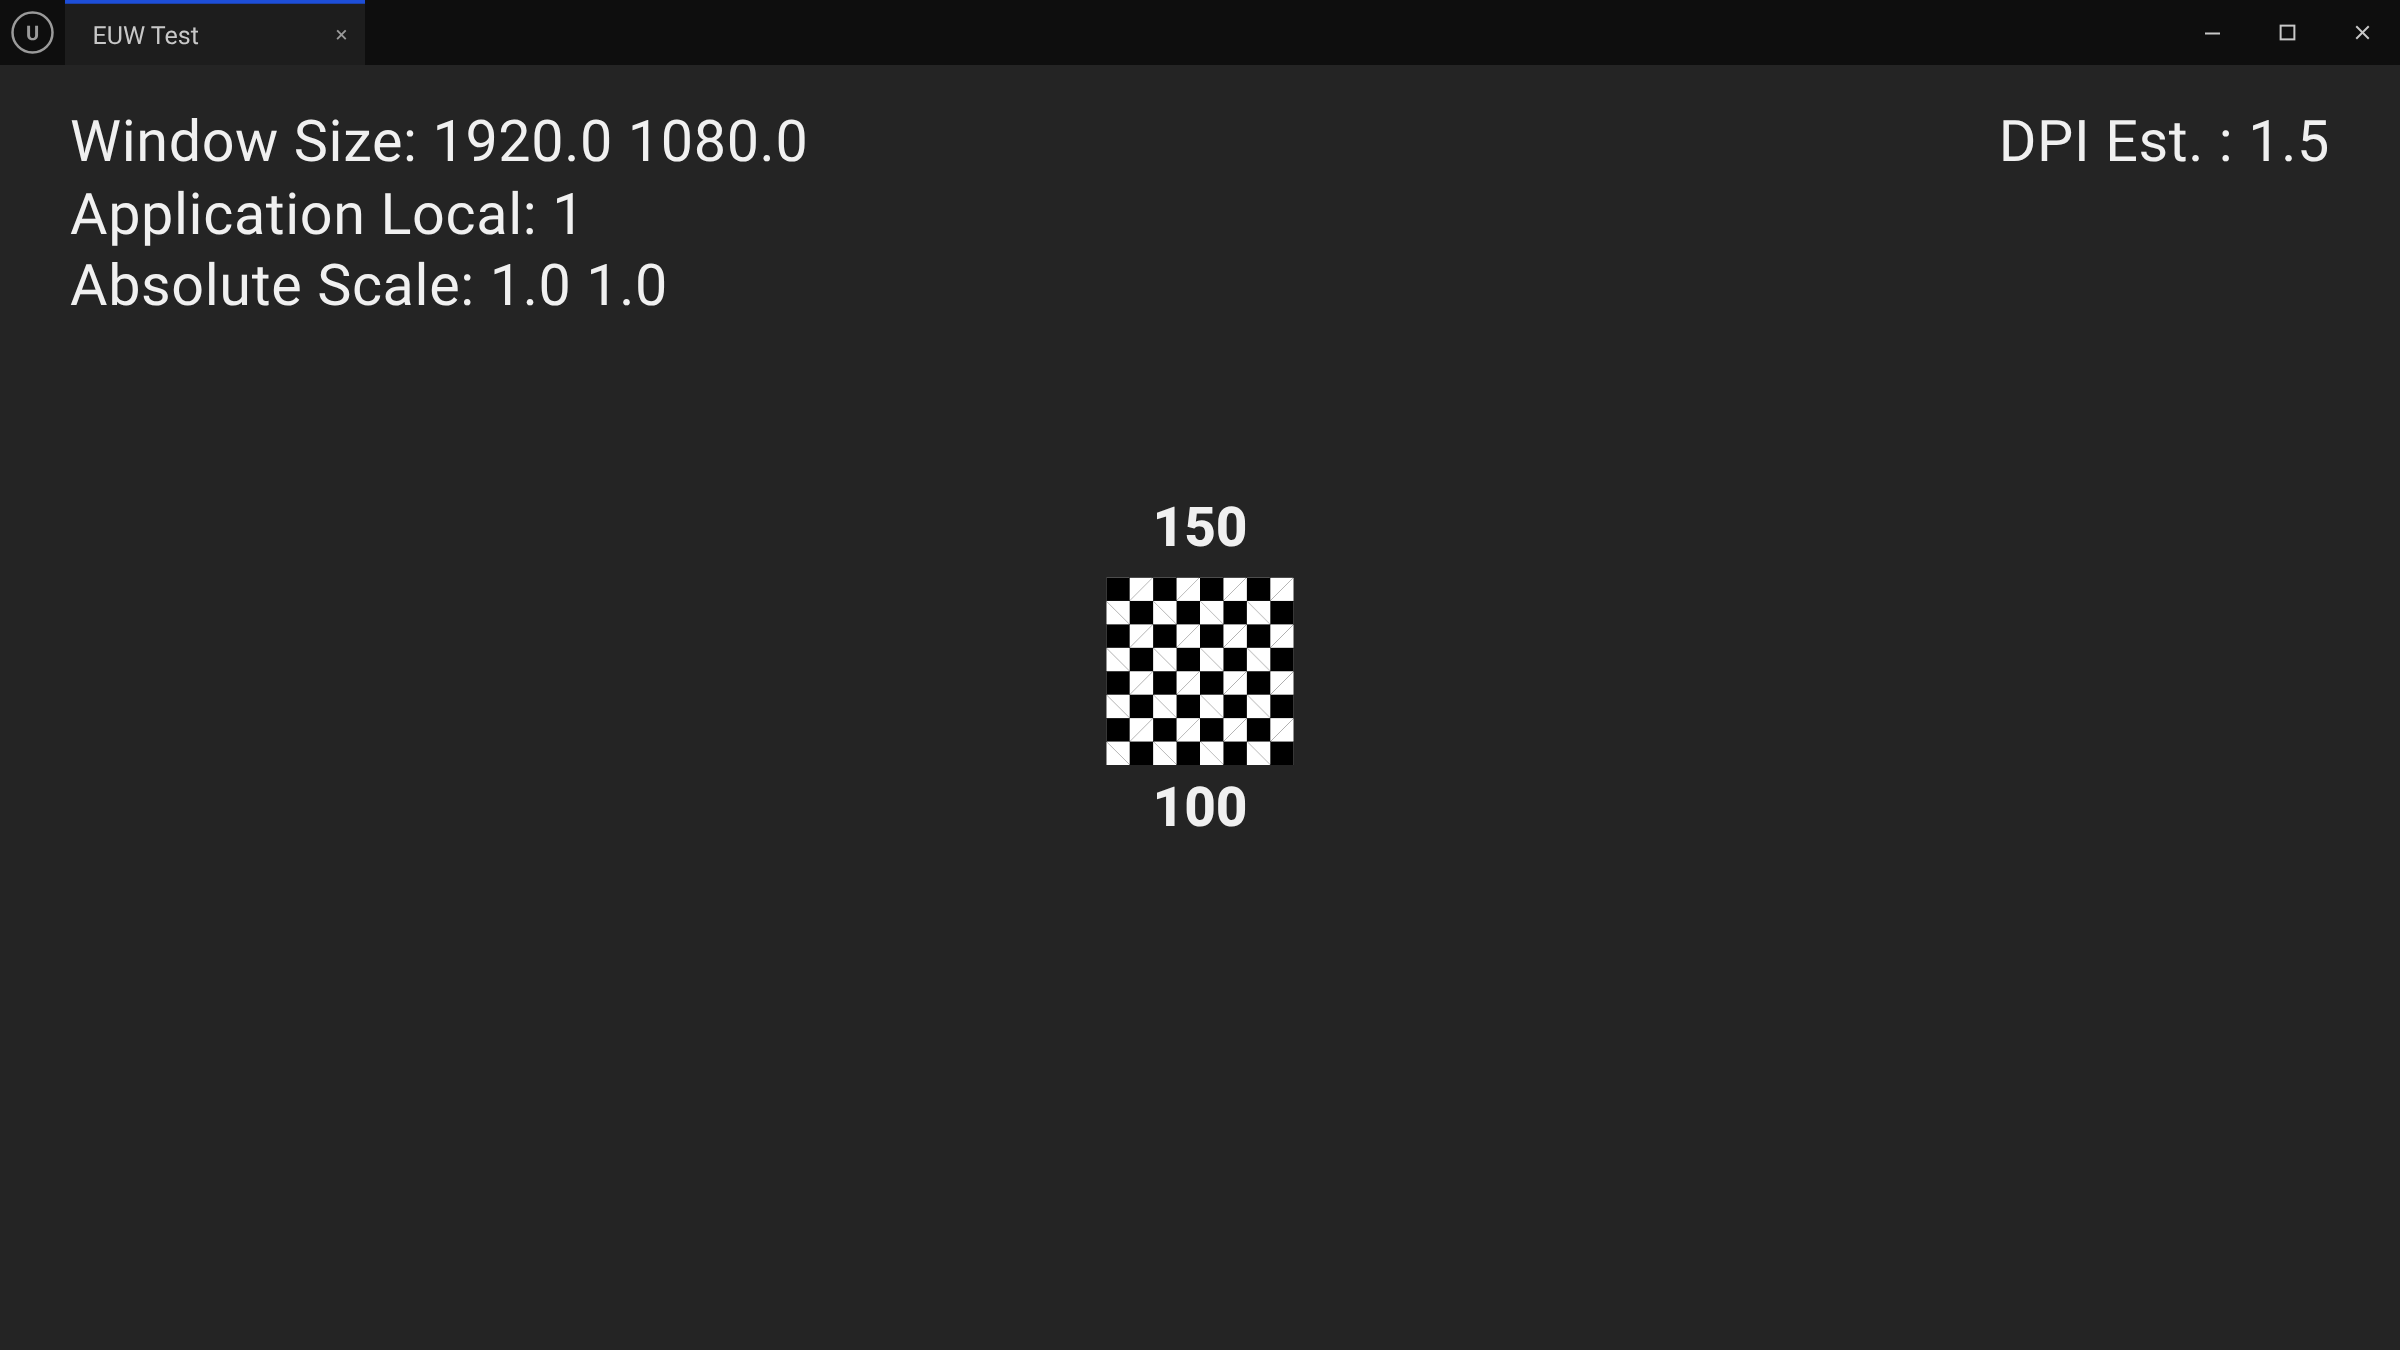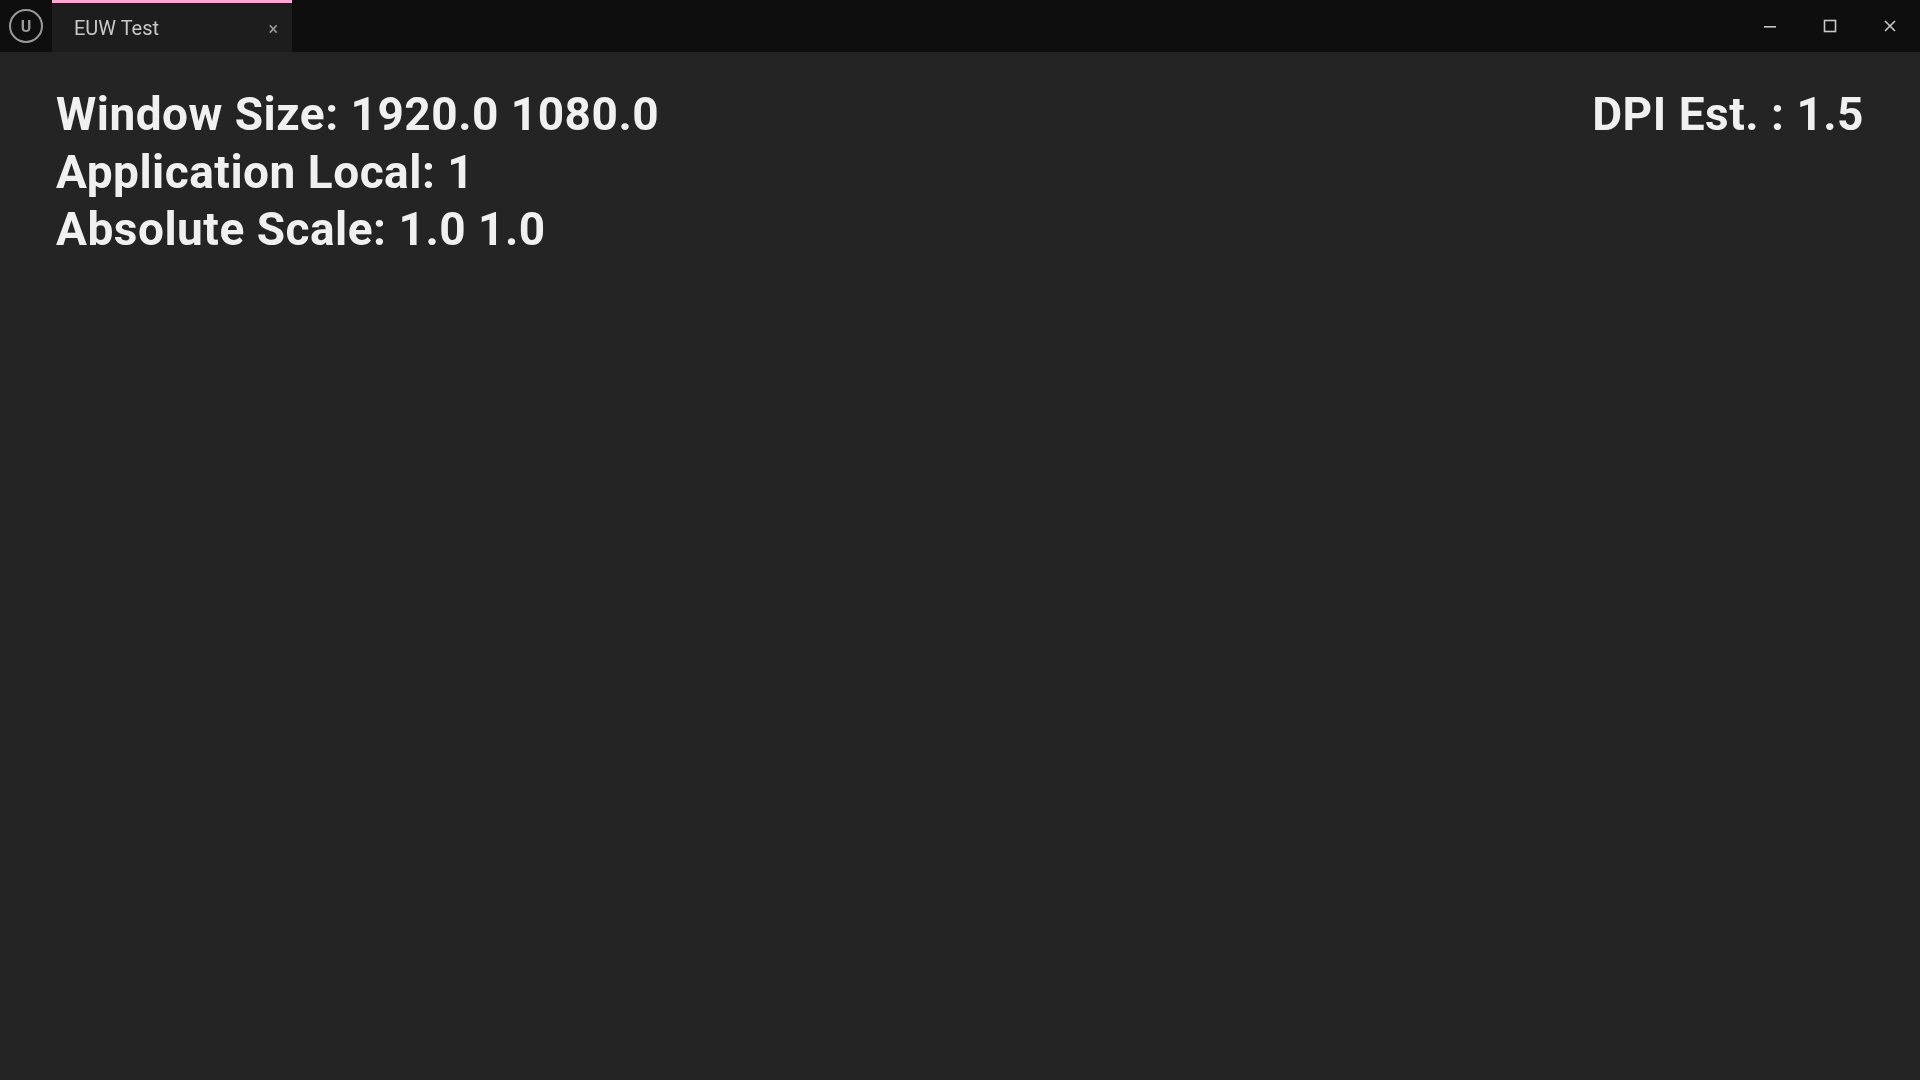--- a/index.html
+++ b/index.html
@@ -48,21 +48,21 @@
       min-width: 240px;
       padding: 0 44px 0 22px;
       background: #1d1d1d;
       color: #c8c8c8;
       display: flex;
       align-items: center;
       font-size: 20px;
       border-top: 3px solid #1d1d1d;
     }
     .tab.active {
-      border-top: 3px solid #f9a8d4;
+      border-top: 3px solid #1d4ed8;
     }
     .tab .close-icon {
       position: absolute;
       right: 14px;
       top: 50%;
       transform: translateY(-50%);
       font-size: 18px;
       color: #9a9a9a;
       cursor: pointer;
     }
@@ -100,21 +100,21 @@
       text-align: left;
     }
     .info-right {
       position: absolute;
       right: 56px;
       top: 34px;
       text-align: right;
     }
     .info-line {
       font-size: 46px;
-      font-weight: 700;
+      font-weight: 400;
       line-height: 1.25;
       color: #f0f0f0;
       letter-spacing: 0.5px;
       white-space: nowrap;
     }
 
     
     .center-block {
       position: absolute;
       left: 50%;
@@ -207,14 +207,21 @@
   </div>
 
   <div class="info-right">
     <div class="info-line">
       <span>DPI Est. :</span>
       <span> </span>
       <span>1.5</span>
     </div>
   </div>
 
+  <div class="center-block">
+    <div class="num">150</div>
+    <div class="checker-wrap">
+      <div class="checker"></div>
+    </div>
+    <div class="num">100</div>
+  </div>
 
 </div>
 
 </body></html>

